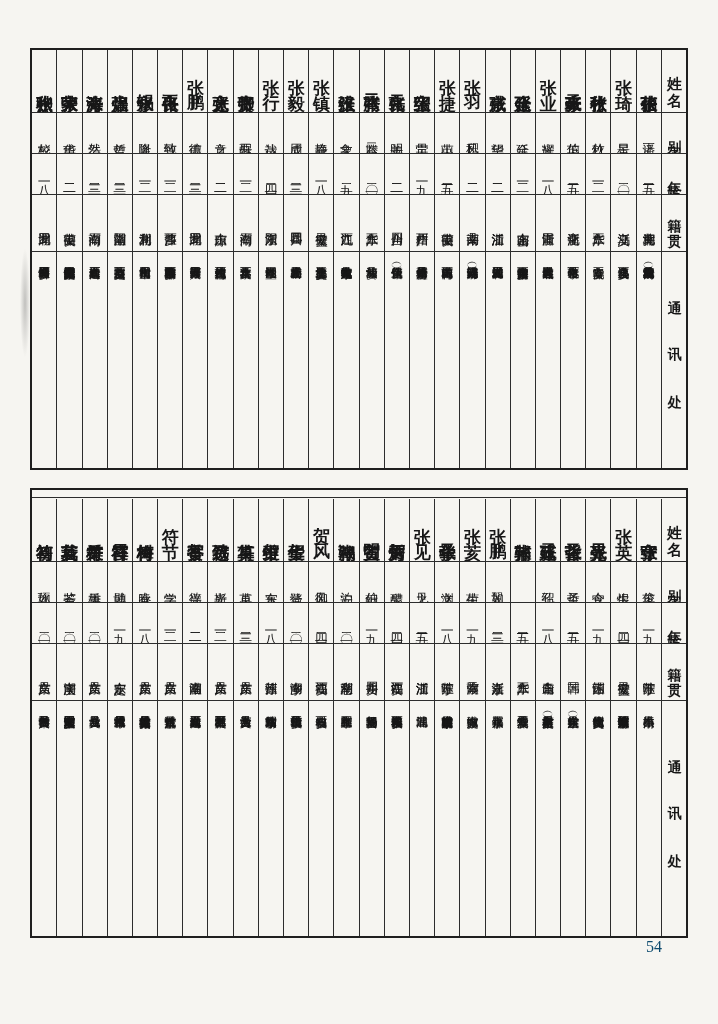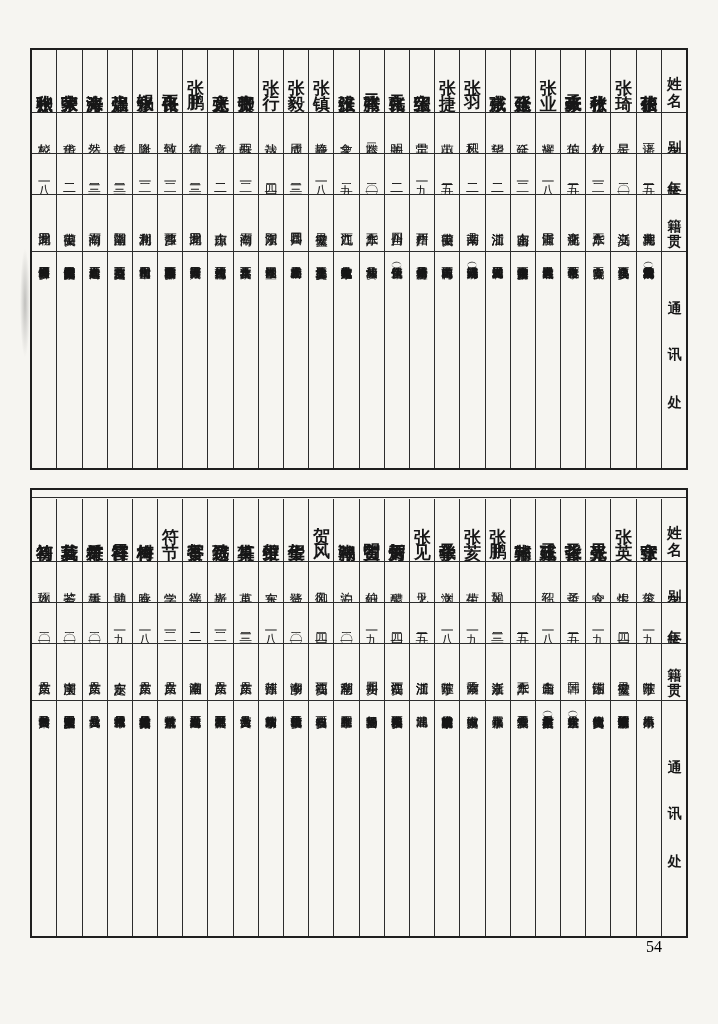--- a/index.html
+++ b/index.html
@@ -25,21 +25,21 @@
   .spread2{letter-spacing:0.95em;}
   .hdr .cell{font-weight:700;}
   .hdr .c-name{font-size:15px;}
   .hdr .c-courtesy,.hdr .c-age,.hdr .c-origin,.hdr .c-addr{font-size:14px;}
   .hdr .c-addr{justify-content:center;padding-top:0;}
   .ls-name{letter-spacing:17px;}
   .ls-courtesy{letter-spacing:4px;}
   .ls-age{letter-spacing:4px;}
   .ls-origin{letter-spacing:15px;}
   .ls-address{letter-spacing:48px;}
-  .pagenum{position:absolute;left:646px;top:938px;font-size:16px;color:#000000;}
+  .pagenum{position:absolute;left:646px;top:938px;font-size:16px;color:#0c4a6e;}
 </style>
 </head>
 <body>
 
 <div class="page">
   <div class="smudge"></div>
   <div class="tbl t0">
       <div class="col hdr">
         <div class="cell c-name">
           <span class="hspread ls-name">姓名</span>

